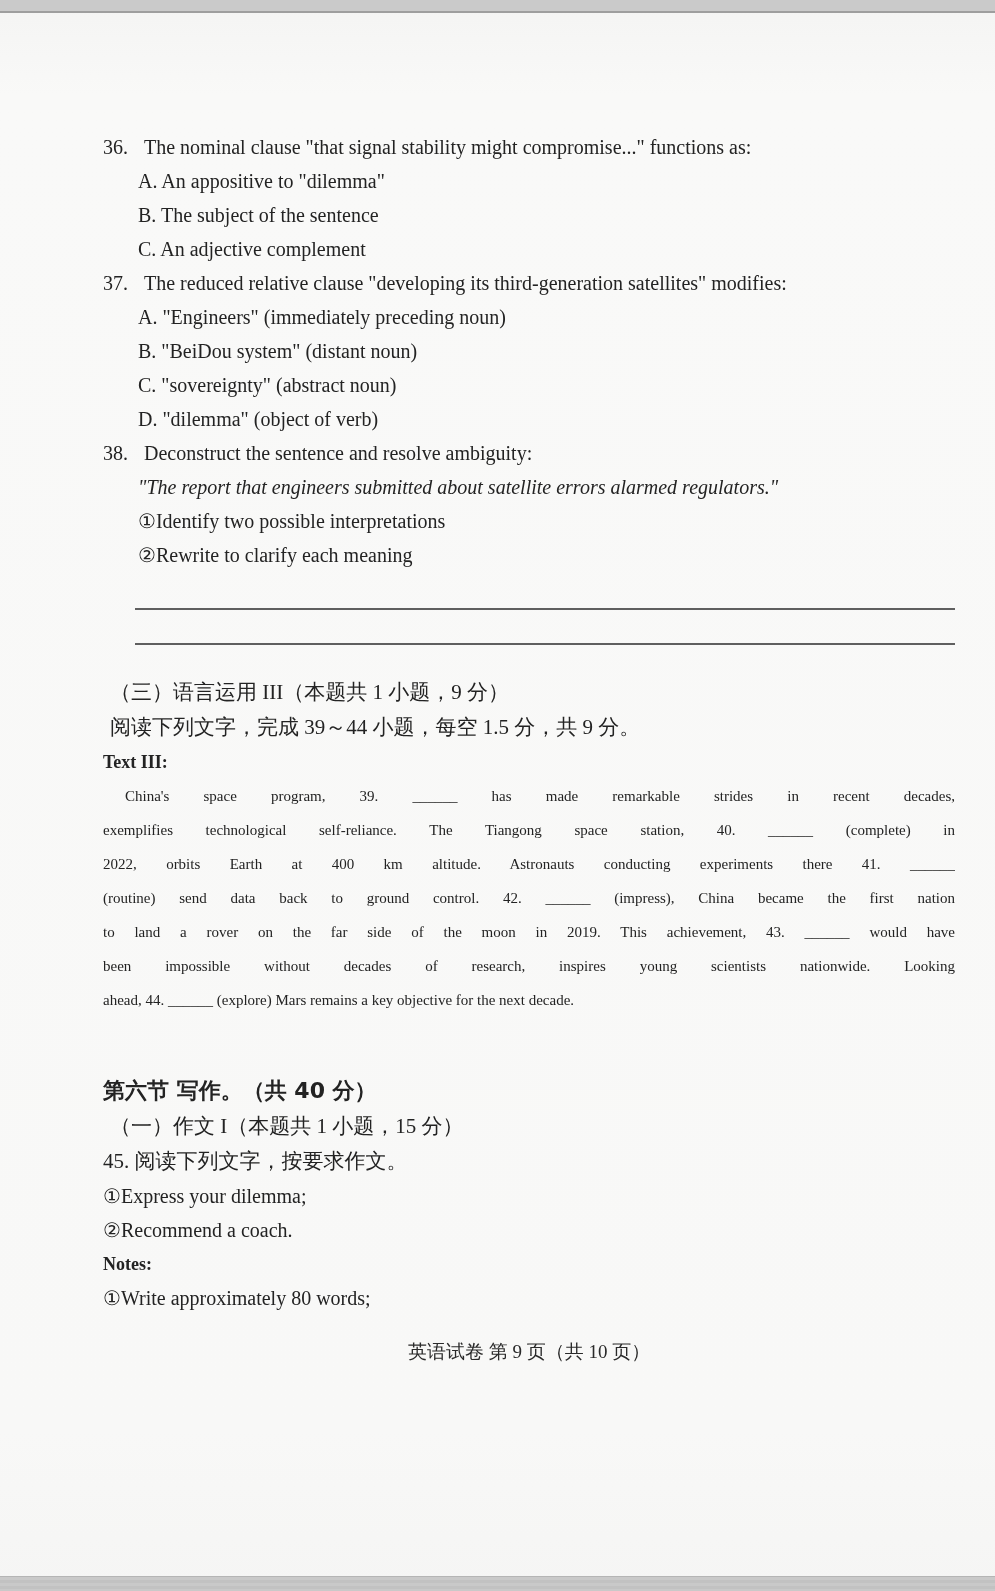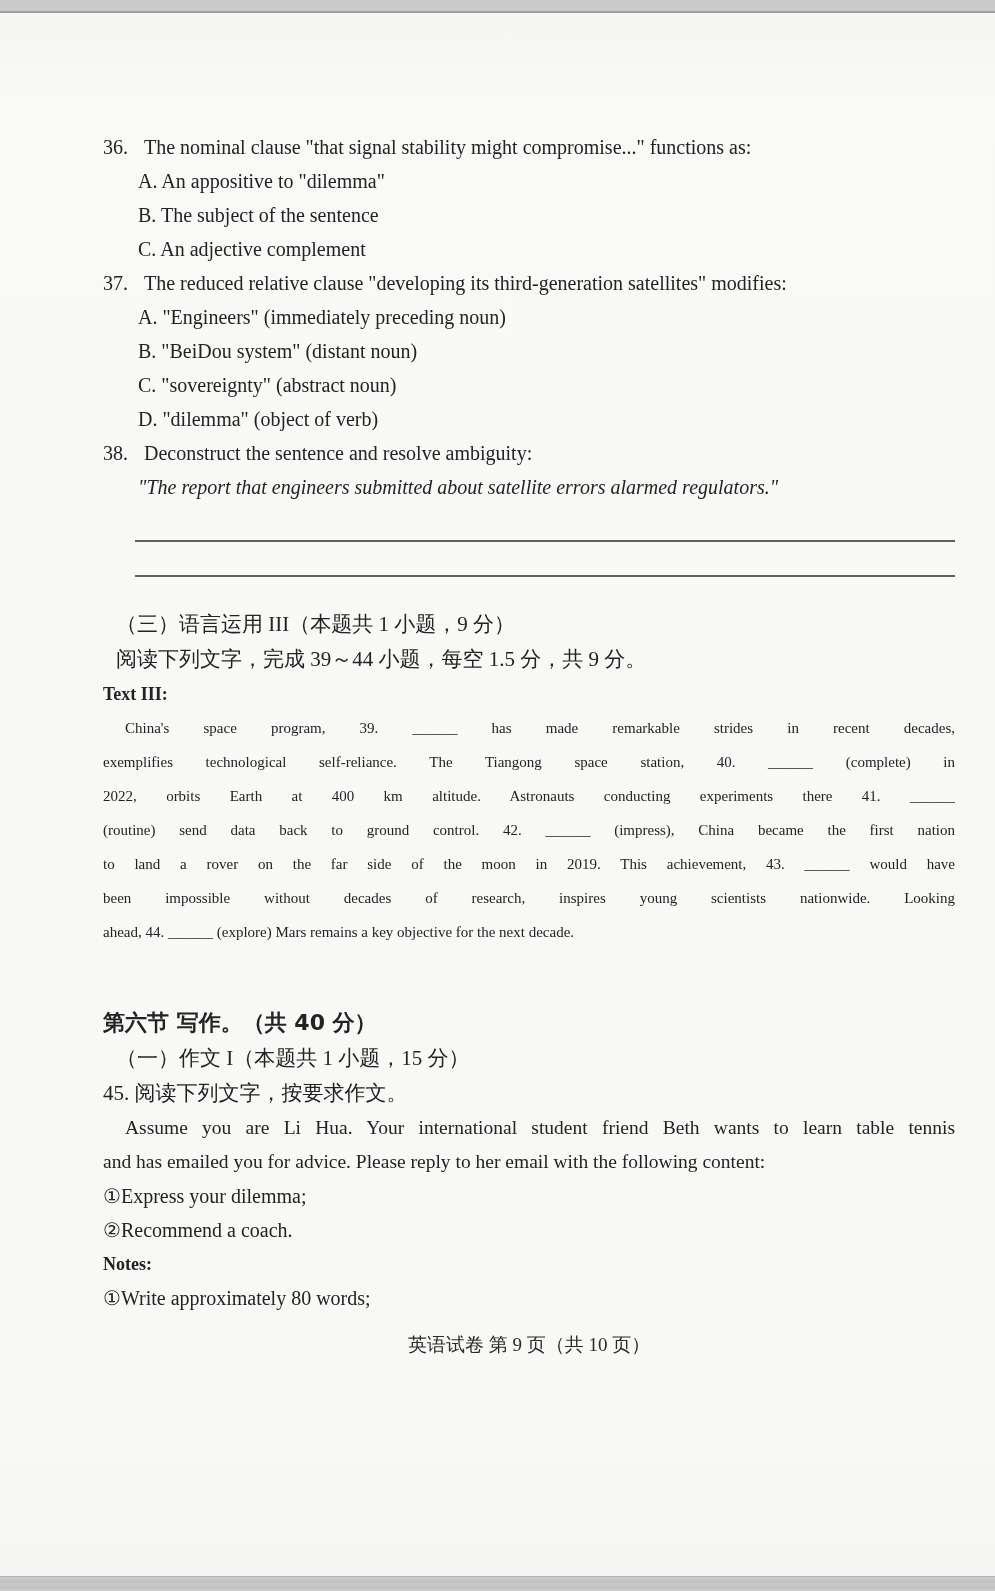--- a/index.html
+++ b/index.html
@@ -27,21 +27,21 @@
   }
   .line{font-size:20px;line-height:34px;white-space:nowrap;}
   .stem .qnum{margin-right:16px;}
   .opt{margin-left:35px;}
   .quote{margin-left:35px;font-style:italic;}
   .task{margin-left:35px;}
   .answers{margin-top:36px;}
   .ans-line{height:0;border-top:2px solid #5f5f5f;margin-left:32px;}
   .ans-line + .ans-line{margin-top:33px;}
   .cn{font-size:21px;line-height:35px;}
-  .cn-indent{margin-left:13px;}
+  .cn-indent{margin-left:7px;}
   .sec3-head{margin-top:30px;}
   .bold-label{font-weight:bold;font-size:18px;line-height:34px;}
   .passage .jline{
     font-size:15px;line-height:34px;
     text-align:justify;text-align-last:justify;
     white-space:normal;overflow:hidden;font-family:Liberation Serif, serif;
   }
   .passage .jline.last{text-align-last:left;}
   .passage .indent{text-indent:22px;}
   .hei-head{
@@ -50,21 +50,21 @@
     font-weight:bold;font-size:22px;line-height:36px;
   }
   .prompt .jline{
     font-size:19.5px;line-height:34px;
     text-align:justify;text-align-last:justify;
     white-space:normal;overflow:hidden;
   }
   .prompt .jline.last{text-align-last:left;}
   .prompt .indent{text-indent:22px;}
   .footer{
-    margin-top:17px;
+    margin-top:24px;
     text-align:center;font-size:19px;line-height:26px;
     color:#2a2a2a;
   }
 </style>
 </head>
 <body>
 
 <div class="page">
   <div class="top-bar"></div>
 
@@ -87,20 +87,22 @@
       <div class="line opt">B. "BeiDou system" (distant noun)</div>
       <div class="line opt">C. "sovereignty" (abstract noun)</div>
       <div class="line opt">D. "dilemma" (object of verb)</div>
     </div>
 
     <div>
       <div class="line stem">
         <span class="qnum">38.</span><span>Deconstruct the sentence and resolve ambiguity:</span>
       </div>
       <div class="line quote">"The report that engineers submitted about satellite errors alarmed regulators."</div>
+      <div class="line task">①Identify two possible interpretations</div>
+      <div class="line task">②Rewrite to clarify each meaning</div>
     </div>
 
     <div class="answers">
       <div class="ans-line"></div>
       <div class="ans-line"></div>
     </div>
 
     <div>
       <div class="cn cn-indent sec3-head">（三）语言运用 III（本题共 1 小题，9 分）</div>
       <div class="cn cn-indent">阅读下列文字，完成 39～44 小题，每空 1.5 分，共 9 分。</div>
@@ -113,24 +115,20 @@
         <div class="jline">to land a rover on the far side of the moon in 2019. This achievement, 43. ______ would have</div>
         <div class="jline">been impossible without decades of research, inspires young scientists nationwide. Looking</div>
         <div class="jline last">ahead, 44. ______ (explore) Mars remains a key objective for the next decade.</div>
       </div>
     </div>
 
     <div>
       <div class="hei-head">第六节 写作。（共 40 分）</div>
       <div class="cn cn-indent">（一）作文 I（本题共 1 小题，15 分）</div>
       <div class="cn">45. 阅读下列文字，按要求作文。</div>
-      <div class="prompt">
-        <div class="jline indent">Assume you are Li Hua. Your international student friend Beth wants to learn table tennis</div>
-        <div class="jline last">and has emailed you for advice. Please reply to her email with the following content:</div>
-      </div>
       <div class="line">①Express your dilemma;</div>
       <div class="line">②Recommend a coach.</div>
       <div class="line bold-label">Notes:</div>
       <div class="line">①Write approximately 80 words;</div>
     </div>
 
     <div class="footer">英语试卷 第 9 页（共 10 页）</div>
 
   </div>
 

